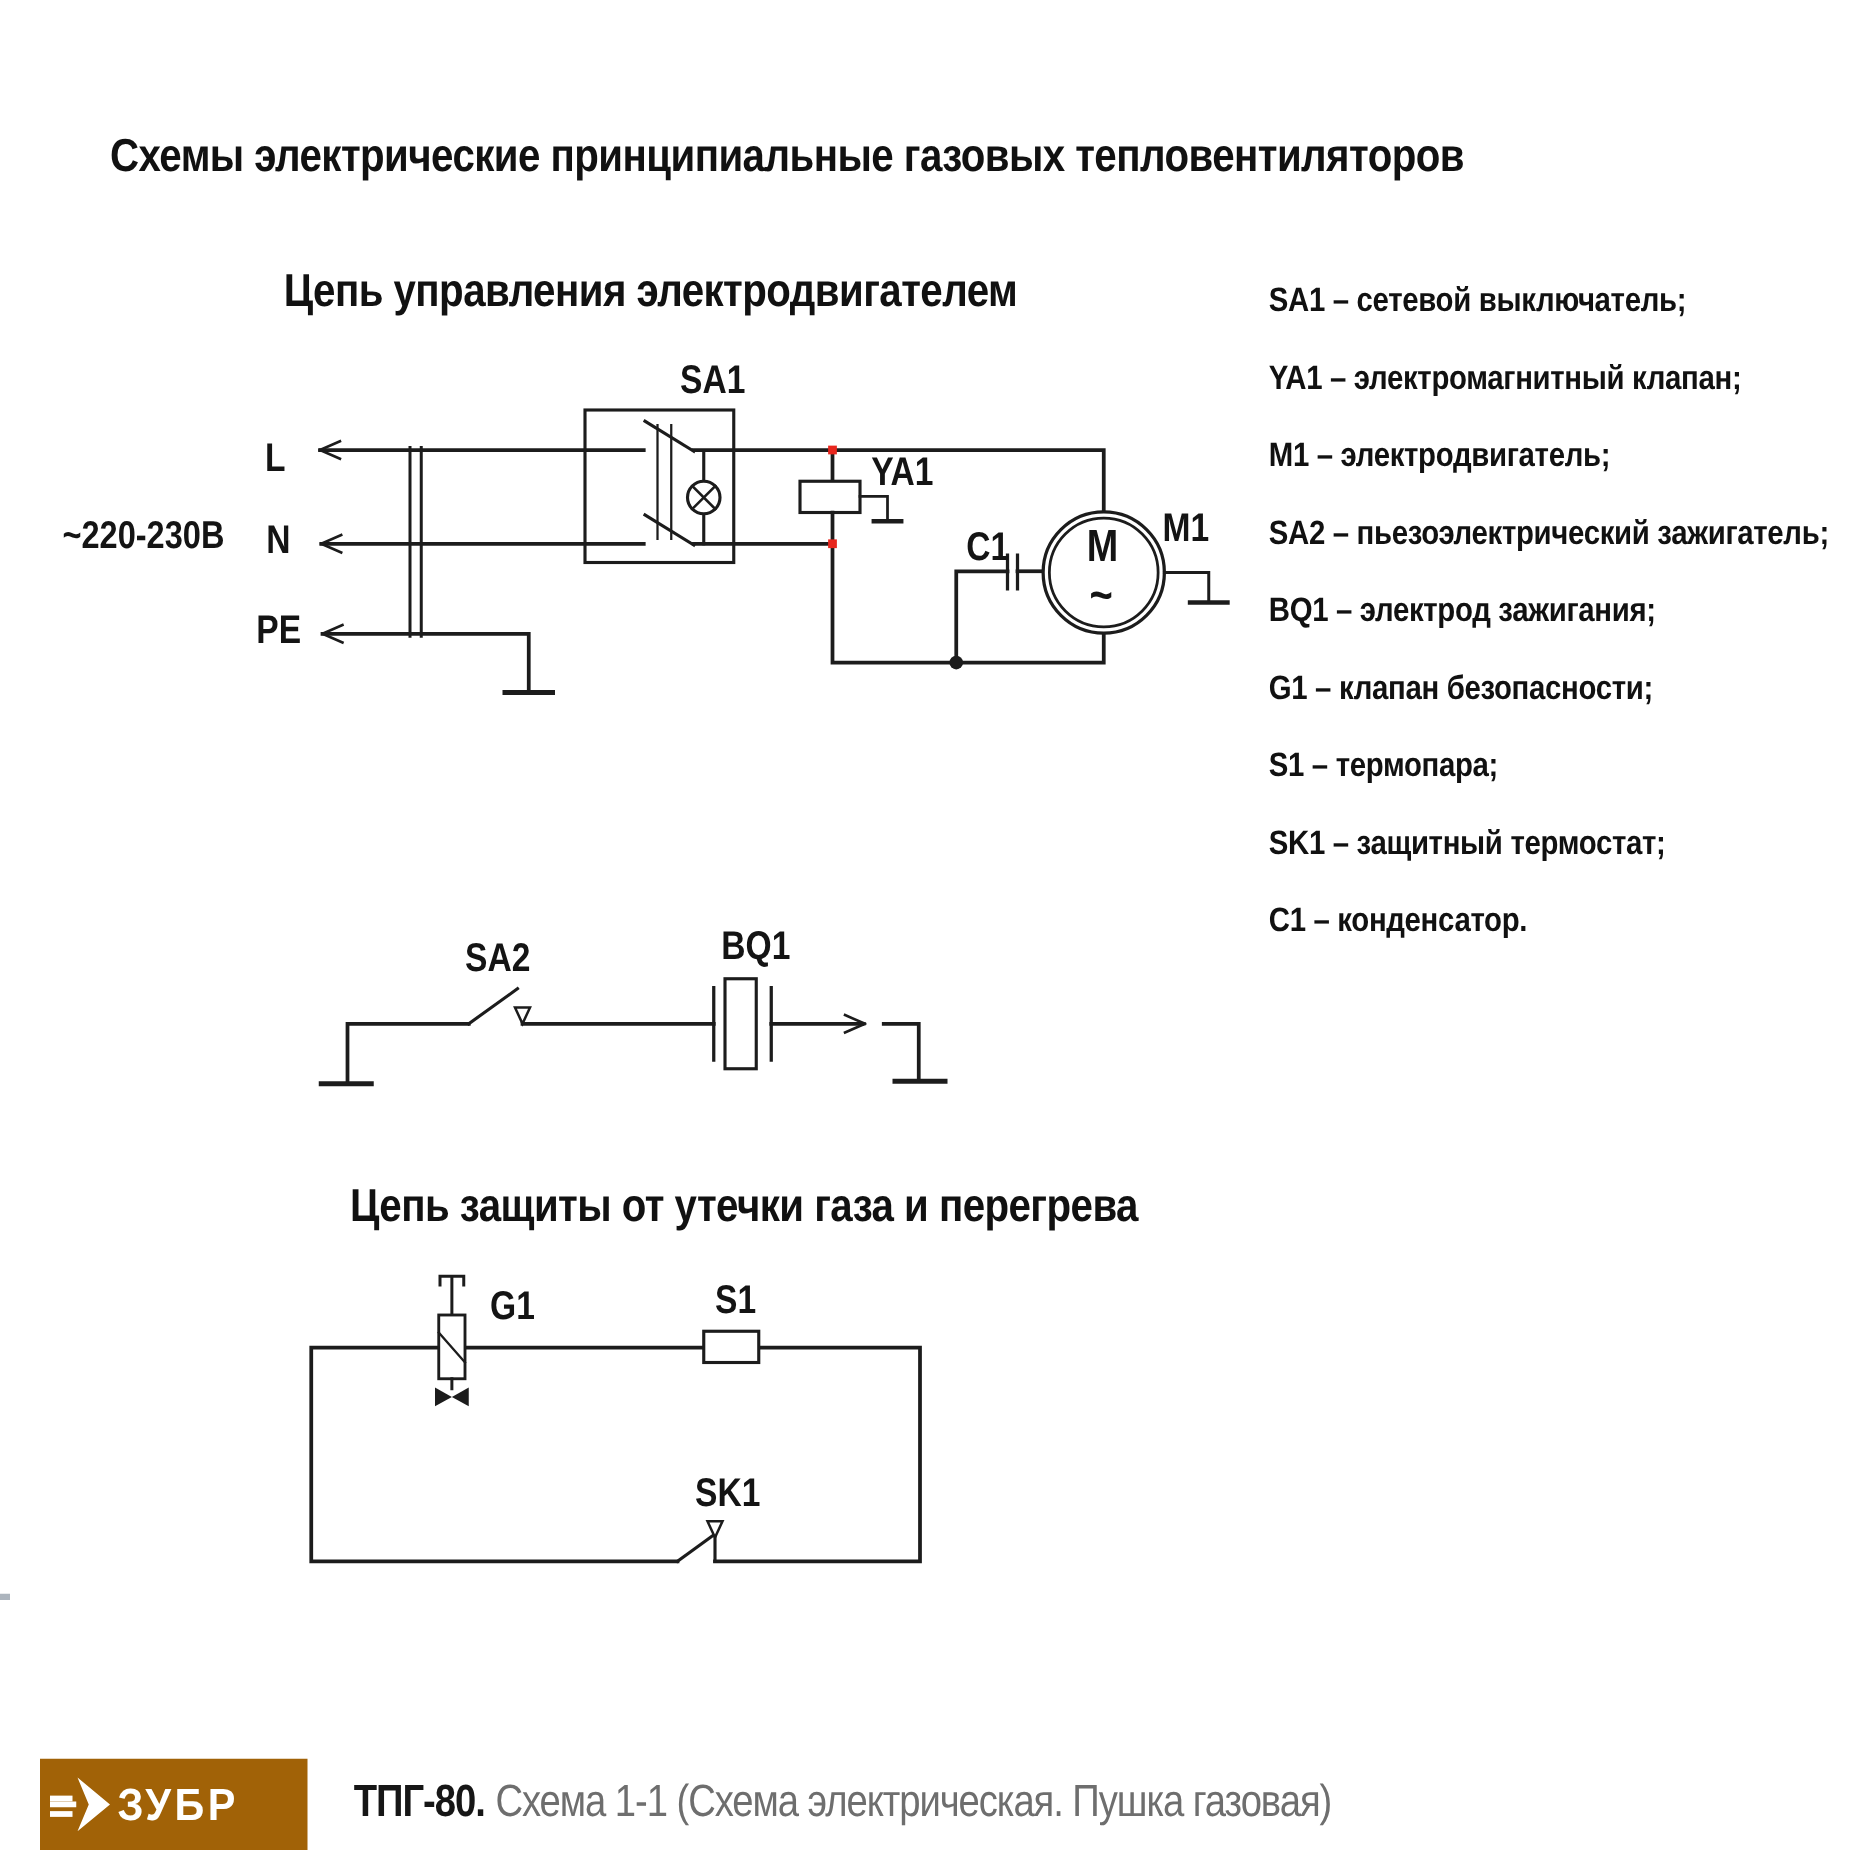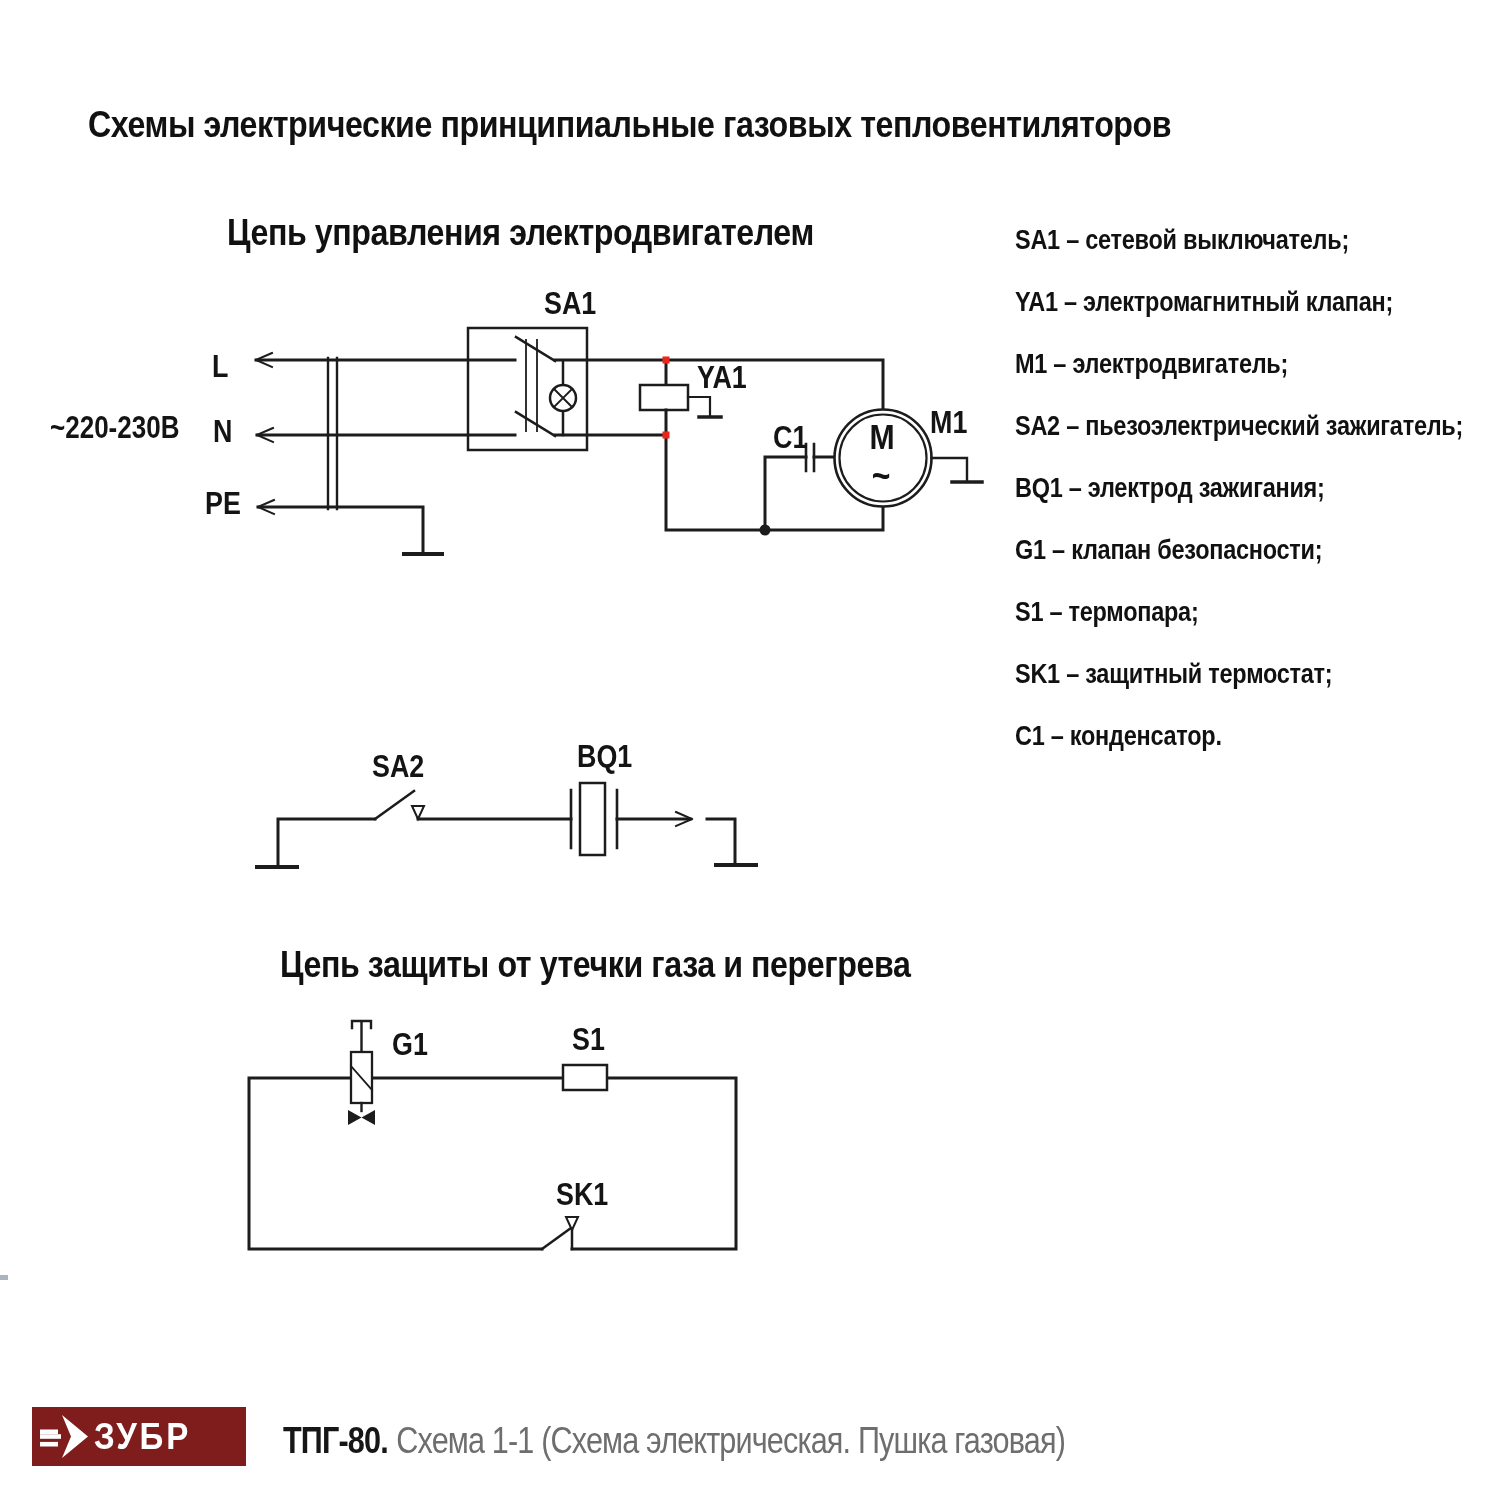--- a/index.html
+++ b/index.html
@@ -9,21 +9,21 @@
   .main-title{position:absolute;left:88px;top:104px;font-size:37px;font-weight:600;letter-spacing:-0.5px;}
   .circ-title{position:absolute;font-size:37px;font-weight:600;letter-spacing:-0.5px;}
   .c1-title{left:227px;top:212px;}
   .c2-title{left:236px;top:674px;}
   .c3-title{left:246px;top:944px;margin-left:34px;}
   .legend{position:absolute;left:1015px;top:225px;}
   .legend-row{height:62px;font-size:27px;font-weight:600;letter-spacing:-0.3px;}
   .diagram-svg{position:absolute;left:0;top:0;}
   .diagram-svg text{font-family:"Liberation Sans",sans-serif;font-weight:600;fill:#141414;}
   .footer{position:absolute;left:0;top:1380px;width:1500px;height:120px;}
-  .logo-box{position:absolute;left:32px;top:27px;width:214px;height:59px;background:#7f1d1d;
+  .logo-box{position:absolute;left:32px;top:27px;width:214px;height:73px;background:#a16207;
             display:flex;align-items:center;}
   .logo-text{color:#ffffff;font-size:36px;font-weight:700;letter-spacing:3px;
              transform:scaleX(0.92);transform-origin:left center;}
   .footer-line{position:absolute;left:283px;top:1420px;font-size:36px;white-space:nowrap;
                transform:scaleX(0.85);transform-origin:left center;}
   .footer-model{font-weight:700;color:#161616;letter-spacing:-1px;}
   .footer-caption{font-weight:400;color:#6e6e6e;letter-spacing:-1px;}
   .edge-artifact{position:absolute;left:0;top:1275px;width:8px;height:5px;background:#7f8c9a;opacity:0.65;}
 </style>
 </head>

